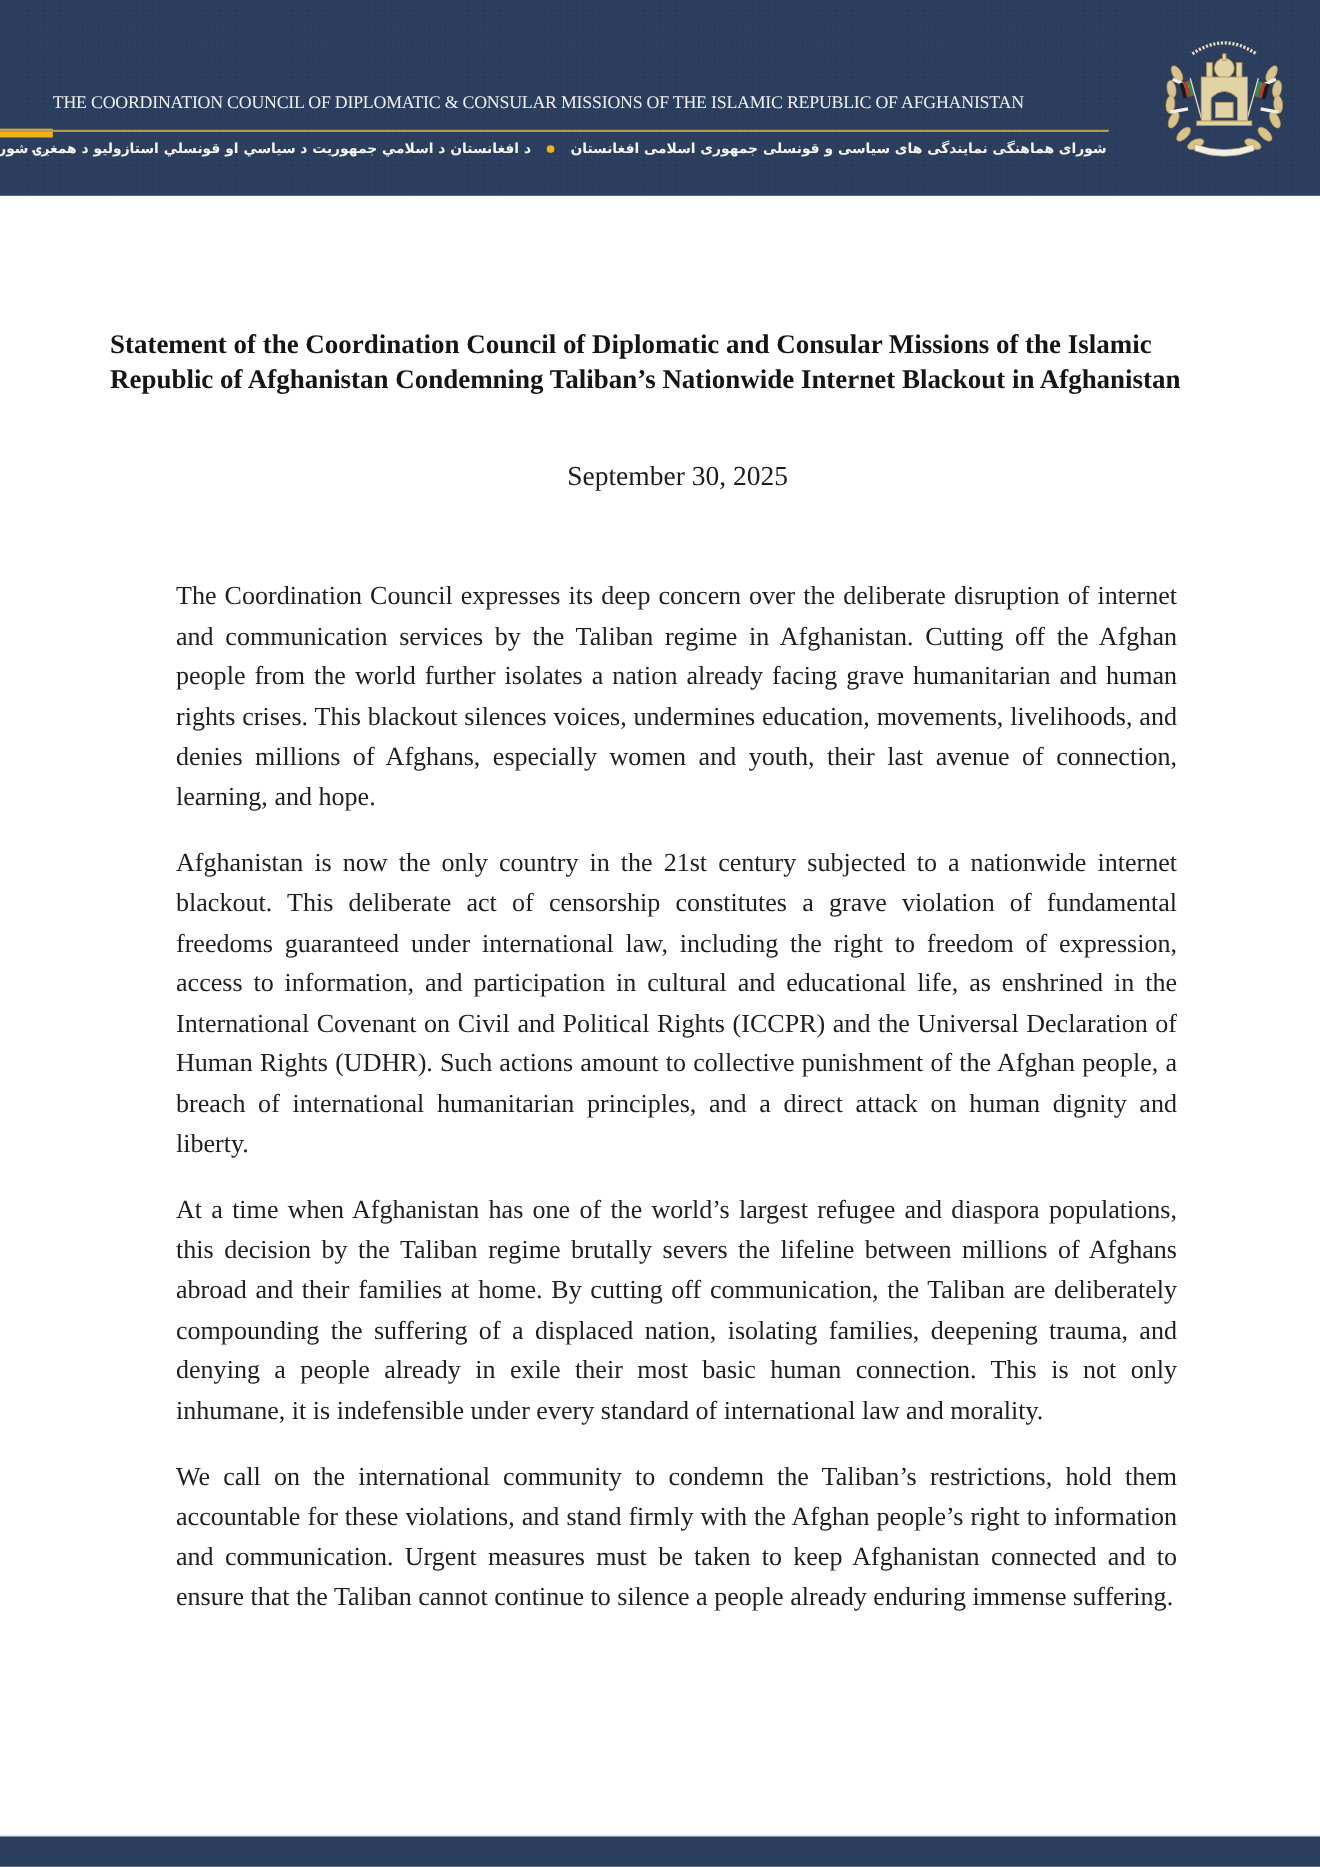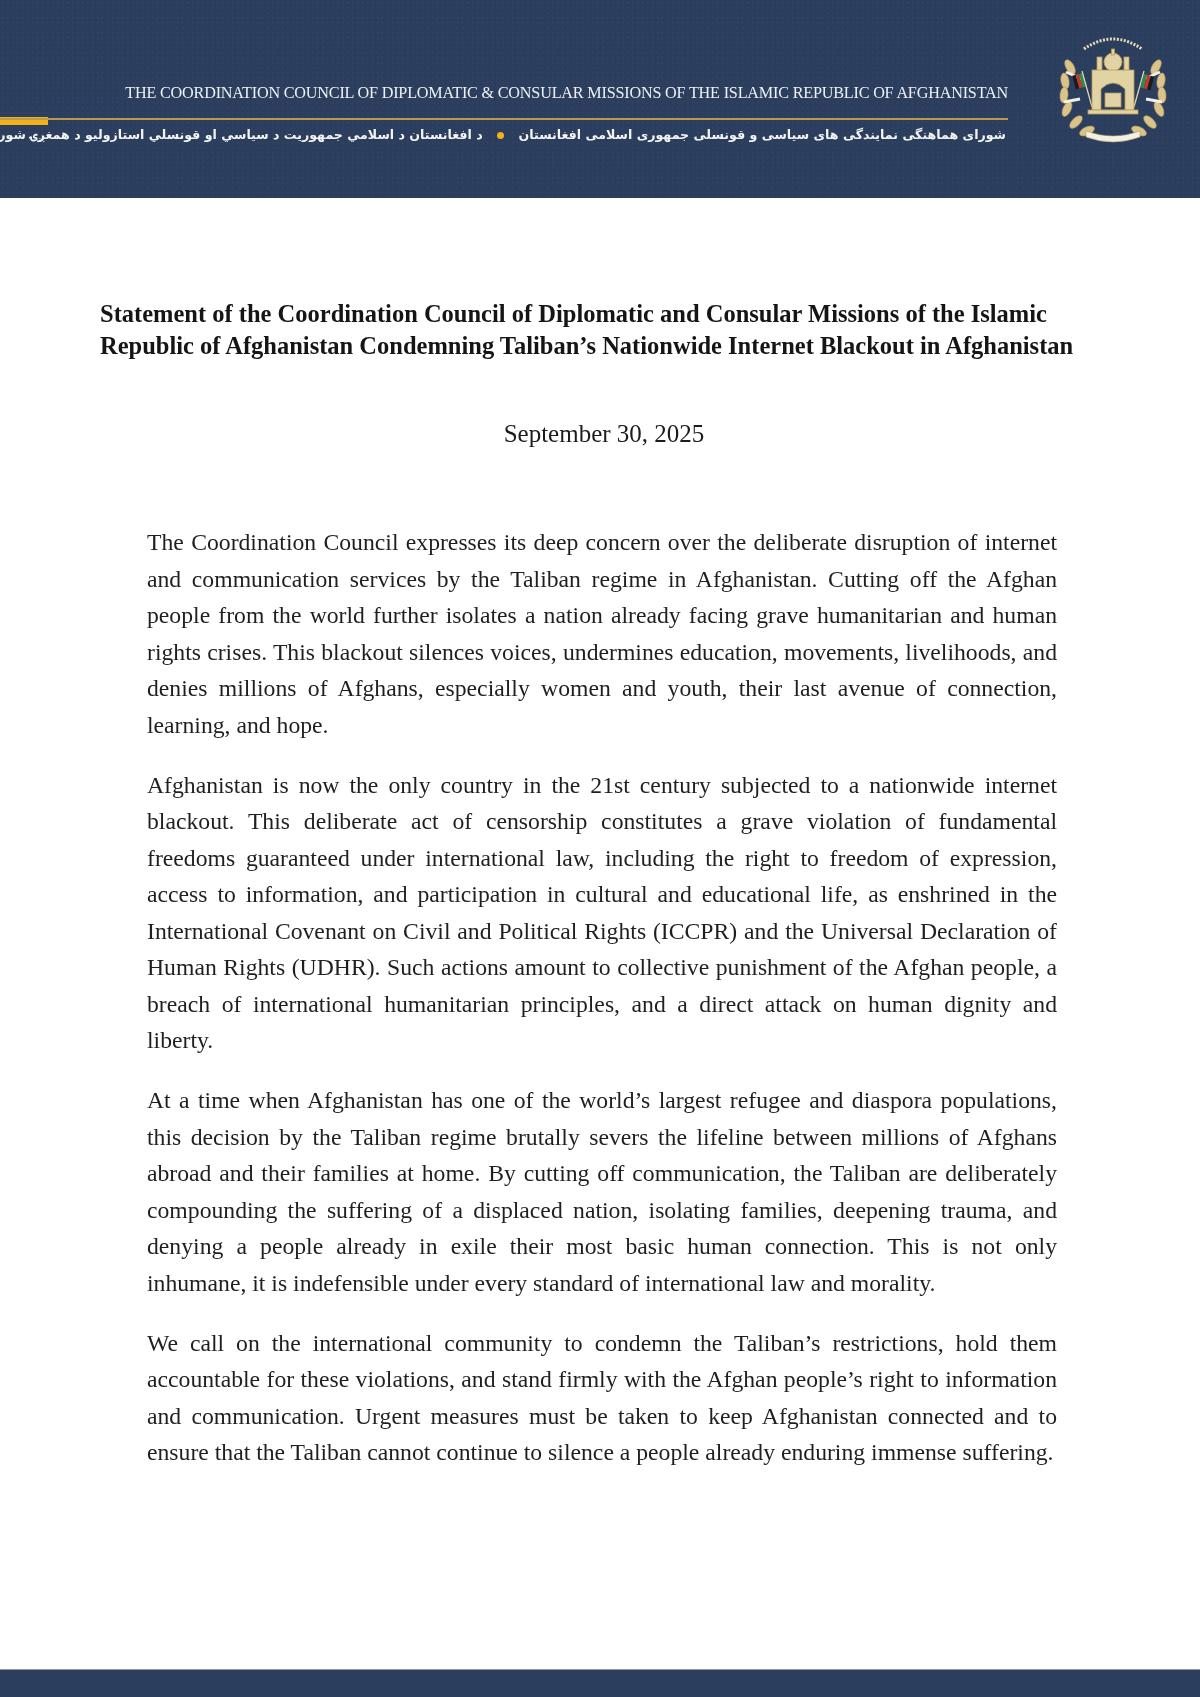--- a/index.html
+++ b/index.html
@@ -13,28 +13,27 @@
       position: relative;
       overflow: hidden;
       font-family: "Liberation Serif", "DejaVu Serif", serif;
       color: #1c1c1c;
     }
     
     .header {
       position: absolute;
       left: 0; top: 0;
       width: 1200px;
-      height: 198px;
+      height: 178px;
       background: #2b3e5e;
       background-image:
         radial-gradient(rgba(255,255,255,0.025) 1px, transparent 1px),
         radial-gradient(rgba(0,0,0,0.05) 1px, transparent 1px);
       background-size: 5px 5px, 7px 7px;
       background-position: 0 0, 2px 3px;
-      text-align: right;
     }
     .header-en {
       position: absolute;
       left: 48px;
       top: 84px;
       width: 960px;
       font-family: "Liberation Serif", "DejaVu Serif", serif;
       font-size: 16.2px;
       letter-spacing: -0.2px;
       color: #eef0f4;
@@ -100,32 +99,32 @@
       left: 100px;
       top: 298px;
       width: 1000px;
       font-weight: bold;
       font-size: 24.5px;
       line-height: 32px;
       color: #151515;
     }
     .date {
       position: absolute;
-      left: 104px;
+      left: 116px;
       top: 418px;
       width: 1000px;
       text-align: center;
       font-size: 25px;
       line-height: 32px;
       color: #1c1c1c;
     }
     
     .body-text {
       position: absolute;
-      left: 147px;
+      left: 160px;
       top: 524px;
       width: 910px;
     }
     .para {
       margin: 0 0 23.5px 0;
       font-size: 23.7px;
       line-height: 36.5px;
       text-align: justify;
       color: #1f1f1f;
     }

